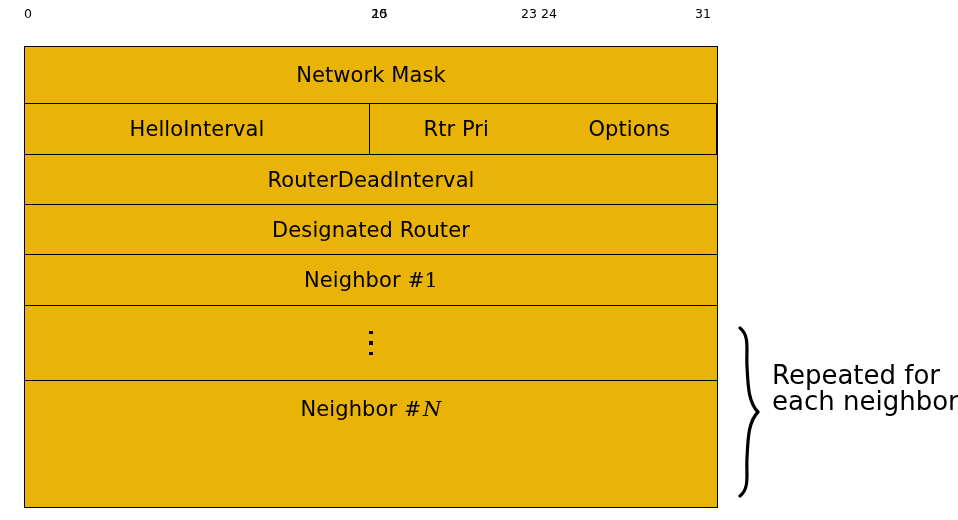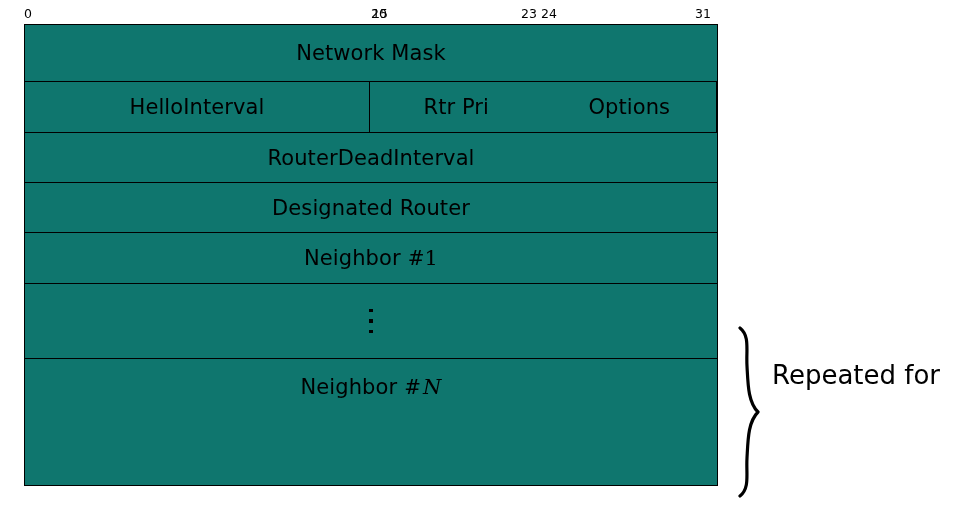--- a/index.html
+++ b/index.html
@@ -30,26 +30,26 @@
     font-size: 12.5px;
     line-height: 16px;
     color: #000;
     white-space: nowrap;
   }
 
   
   #packet-table {
     position: absolute;
     left: 24px;
-    top: 24px;
+    top: 46px;
     width: 694px;
     height: 462px;
     box-sizing: border-box;
     border: 1.6px solid #000;
-    background: #0f766e;
+    background: #eab308;
   }
   .pkt-row {
     position: relative;
     box-sizing: border-box;
     width: 100%;
     display: flex;
     align-items: center;
     border-bottom: 1.6px solid #000;
   }
   .pkt-row:last-child { border-bottom: none; }
@@ -186,13 +186,14 @@
     <path d="M6 2
              C 16 10, 12 24, 13 40
              C 14 58, 14 76, 24 86
              C 14 96, 14 114, 13 132
              C 12 148, 16 162, 6 170" stroke="#000000" stroke-width="3.2" stroke-linecap="round" stroke-linejoin="round" fill="none"></path>
   </svg>
 </div>
 
 <div id="annotation-text">
   <span class="ln">Repeated for</span>
+  <span class="ln">each neighbor</span>
 </div>
 
 </body></html>

